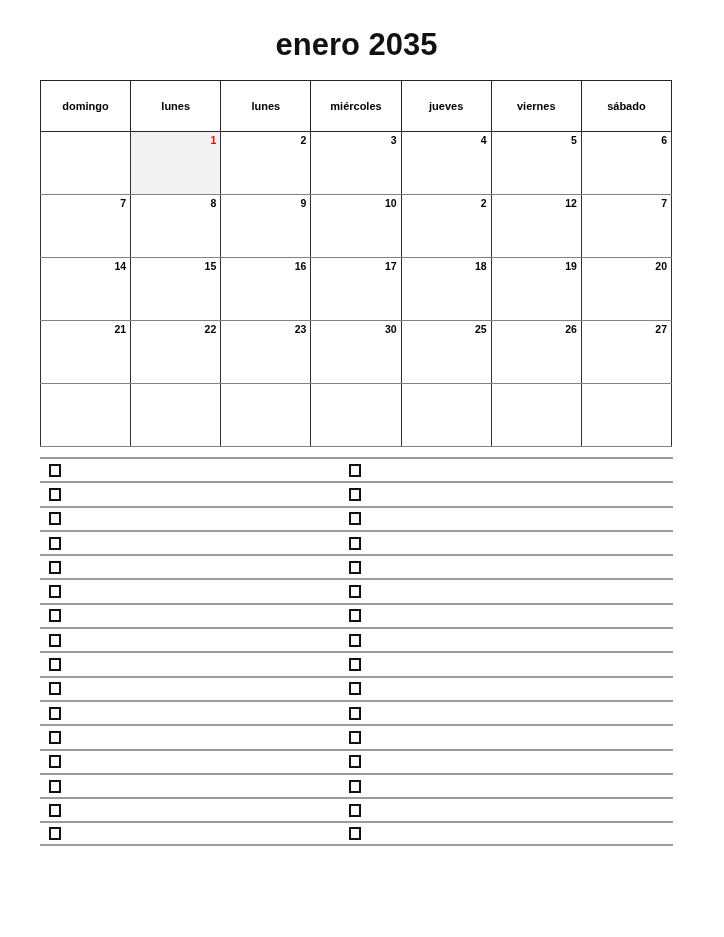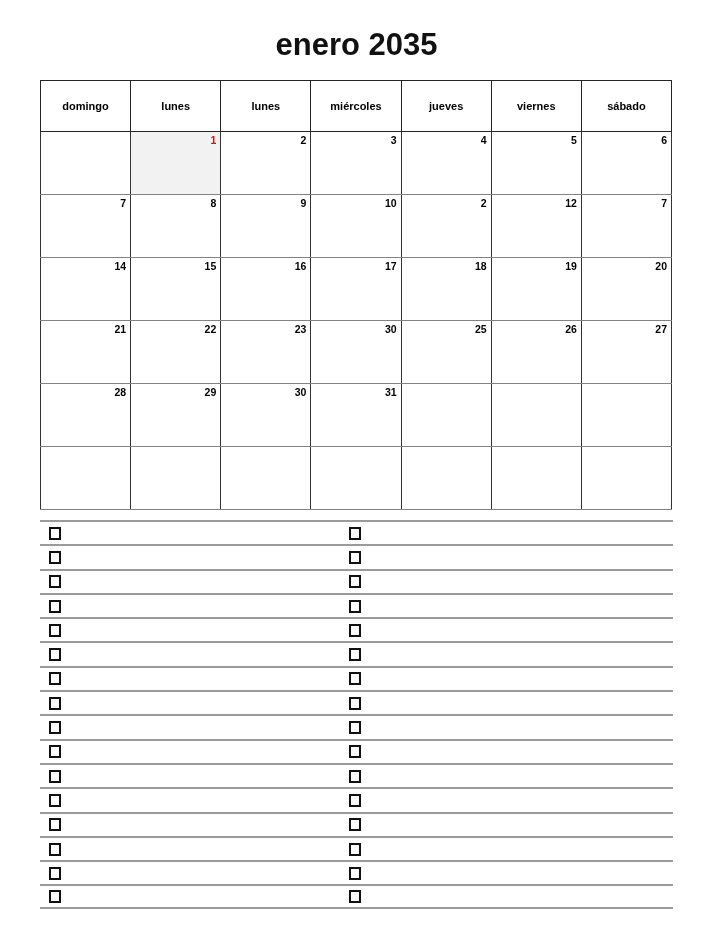--- a/index.html
+++ b/index.html
@@ -146,29 +146,20 @@
           <tr>
             <td>21</td>
             <td>22</td>
             <td>23</td>
             <td>30</td>
             <td>25</td>
             <td>26</td>
             <td>27</td>
           </tr>
           <tr>
-            <td>28</td>
-            <td>29</td>
-            <td>30</td>
-            <td>31</td>
-            <td></td>
-            <td></td>
-            <td></td>
-          </tr>
-          <tr>
             <td></td>
             <td></td>
             <td></td>
             <td></td>
             <td></td>
             <td></td>
             <td></td>
           </tr>
         </tbody>
     </table>

